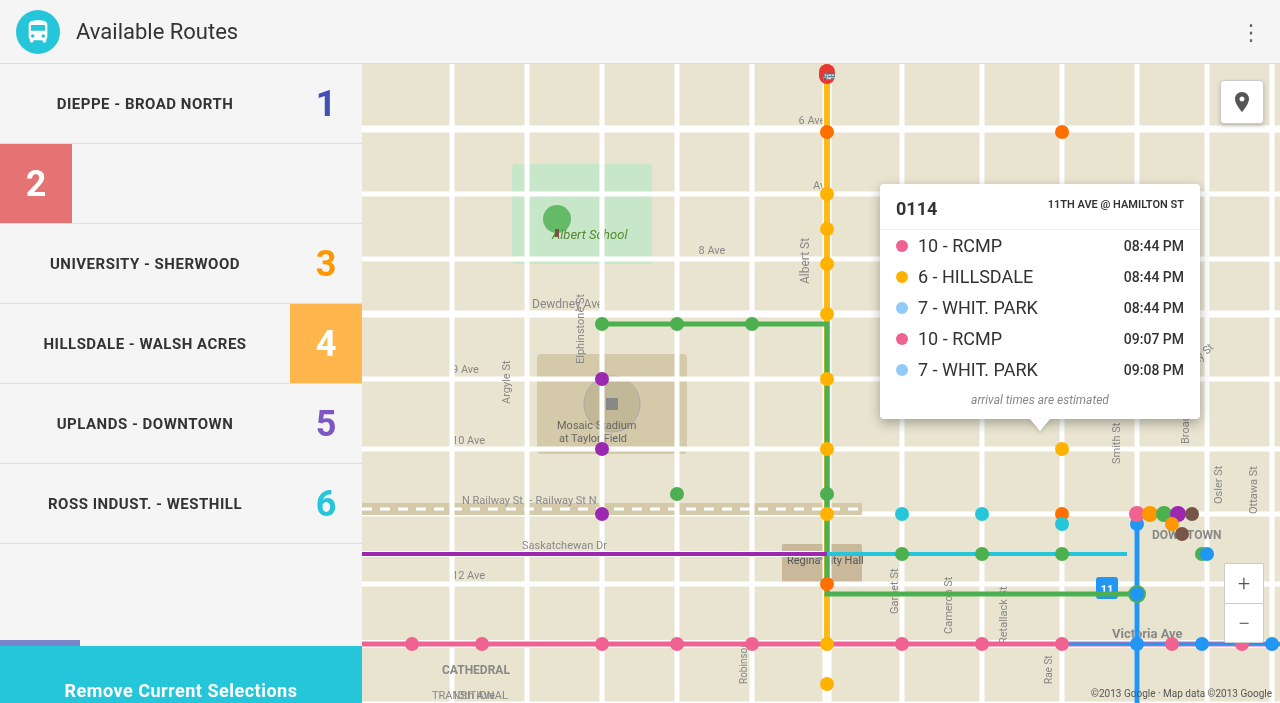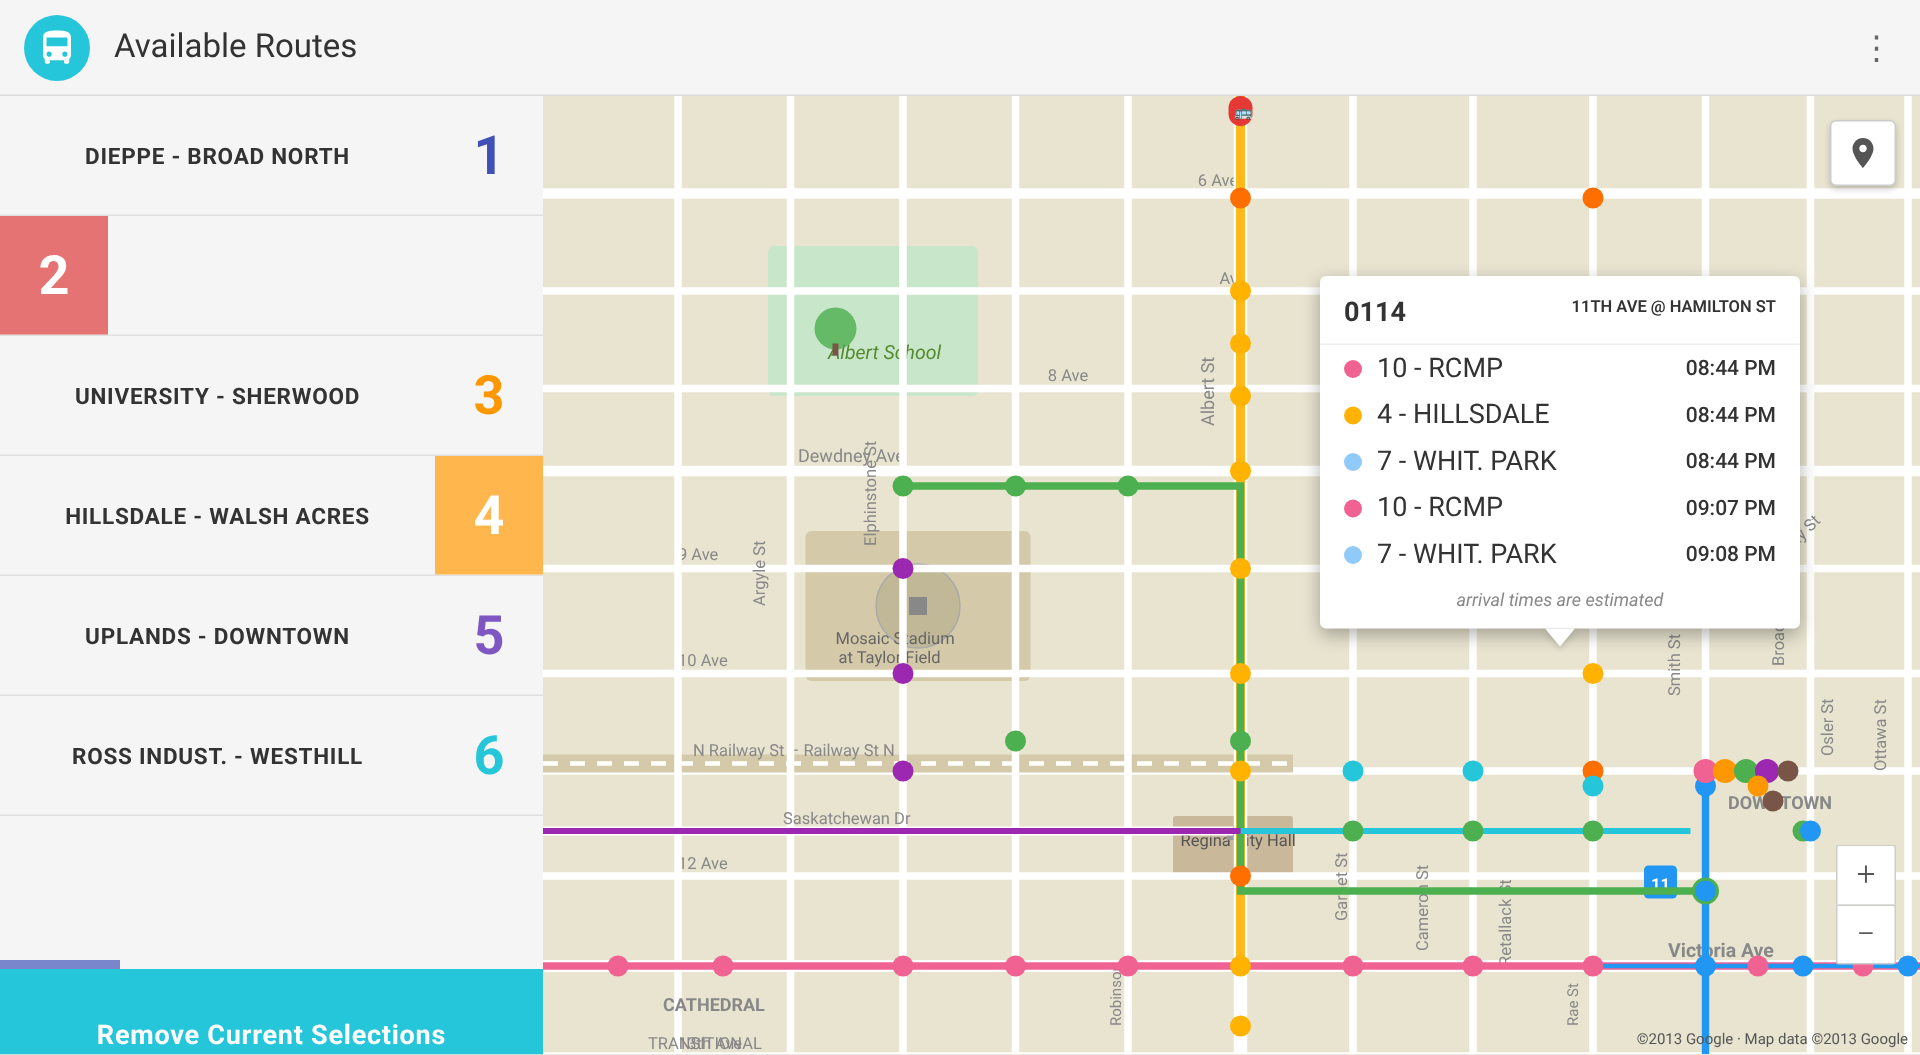--- a/index.html
+++ b/index.html
@@ -489,21 +489,21 @@
       </div>
       <div id="popup-arrivals">
 
       <div class="popup-row">
             <div class="popup-dot" style="background: rgb(240, 98, 146);"></div>
             <div class="popup-route-label">10 - RCMP</div>
             <div class="popup-time">08:44 PM</div>
           </div>
           <div class="popup-row">
             <div class="popup-dot" style="background: rgb(255, 179, 0);"></div>
-            <div class="popup-route-label">4 - HILLSDALE</div>
+            <div class="popup-route-label">6 - HILLSDALE</div>
             <div class="popup-time">08:44 PM</div>
           </div>
           <div class="popup-row">
             <div class="popup-dot" style="background: rgb(144, 202, 249);"></div>
             <div class="popup-route-label">7 - WHIT. PARK</div>
             <div class="popup-time">08:44 PM</div>
           </div>
           <div class="popup-row">
             <div class="popup-dot" style="background: rgb(240, 98, 146);"></div>
             <div class="popup-route-label">10 - RCMP</div>

